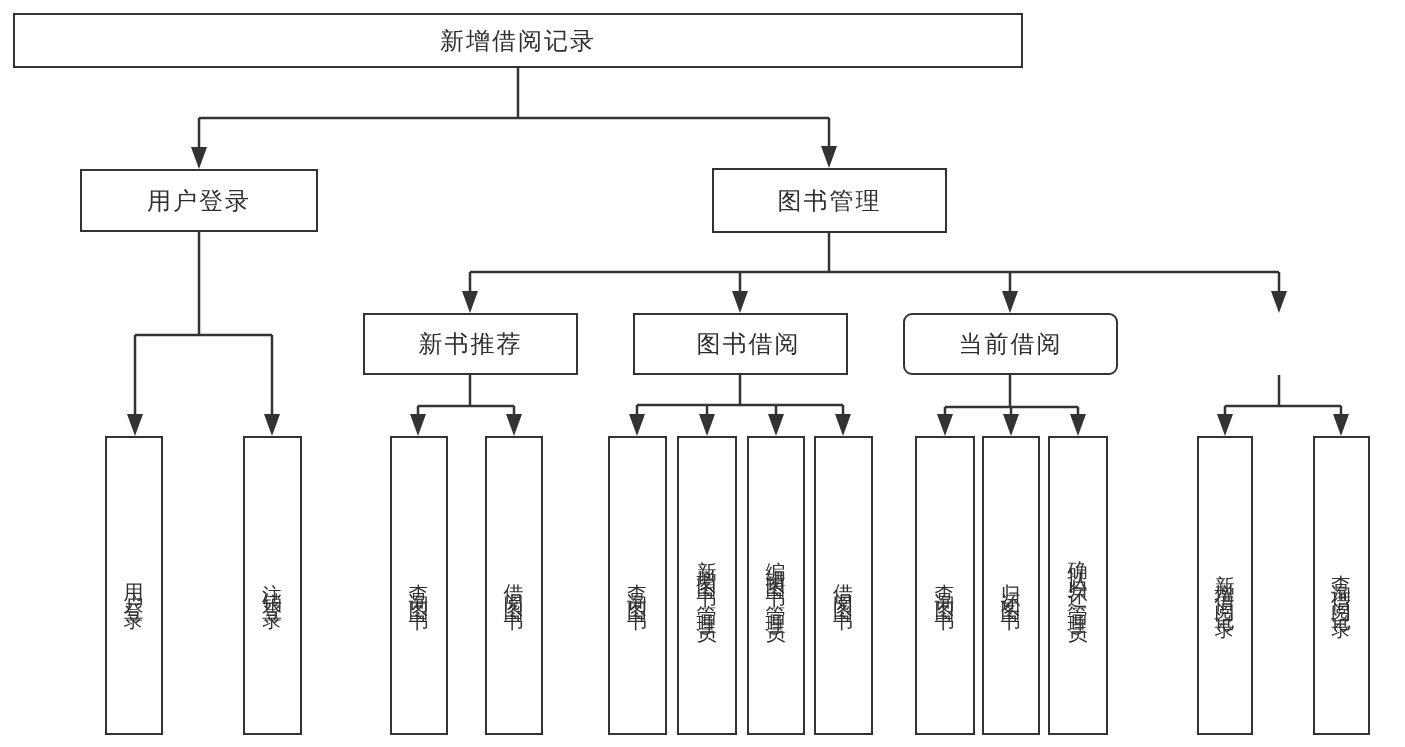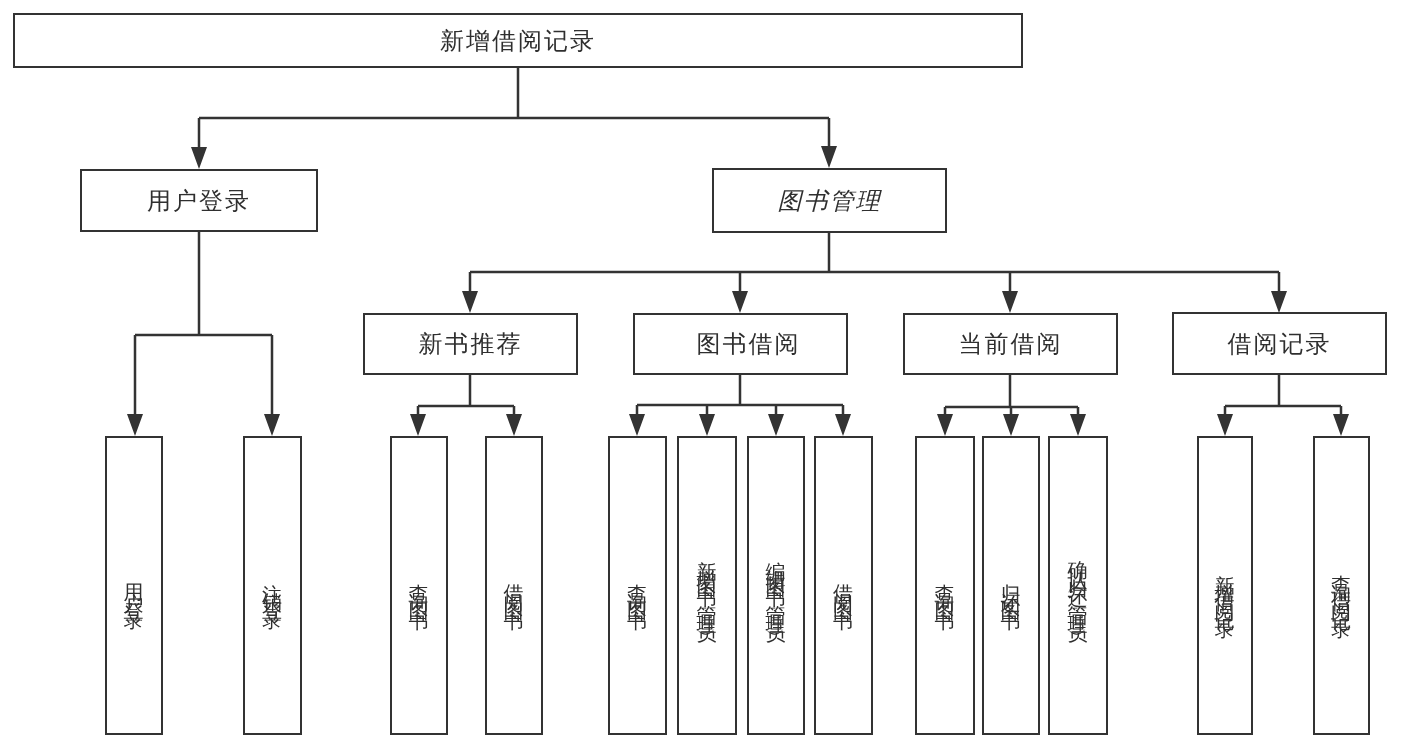--- a/index.html
+++ b/index.html
@@ -110,35 +110,32 @@
       M1341 436 L1333 414 L1349 414 Z"></path>
   </svg>
 
   <div class="hbox" style="left:13px; top:13px; width:1010px; height:55px;">
     <span>新增借阅记录</span>
   </div>
 
   <div class="hbox" style="left:80px; top:169px; width:238px; height:63px;">
     <span>用户登录</span>
   </div>
-  <div class="hbox" style="left:712px; top:168px; width:235px; height:65px;font-style:italic;">
+  <div class="hbox" style="left:712px; top:168px; width:235px; height:65px;">
     <span>图书管理</span>
   </div>
 
   <div class="hbox" style="left:363px; top:313px; width:215px; height:62px;">
     <span>新书推荐</span>
   </div>
   <div class="hbox" style="left:633px; top:313px; width:215px; height:62px;padding-left:16px;">
     <span>图书借阅</span>
   </div>
-  <div class="hbox" style="left:903px; top:313px; width:215px; height:62px;">
+  <div class="hbox" style="left:903px; top:313px; width:215px; height:62px;border-radius:9px;">
     <span>当前借阅</span>
-  </div>
-  <div class="hbox" style="left:1172px; top:312px; width:215px; height:63px;">
-    <span>借阅记录</span>
   </div>
 
   <div class="vbox" style="left:105px; top:436px; width:58px; height:299px;">
     <span class="vtext">用户登录</span>
   </div>
   <div class="vbox" style="left:243px; top:436px; width:59px; height:299px;">
     <span class="vtext">注销登录</span>
   </div>
 
   <div class="vbox" style="left:390px; top:436px; width:58px; height:299px;">

